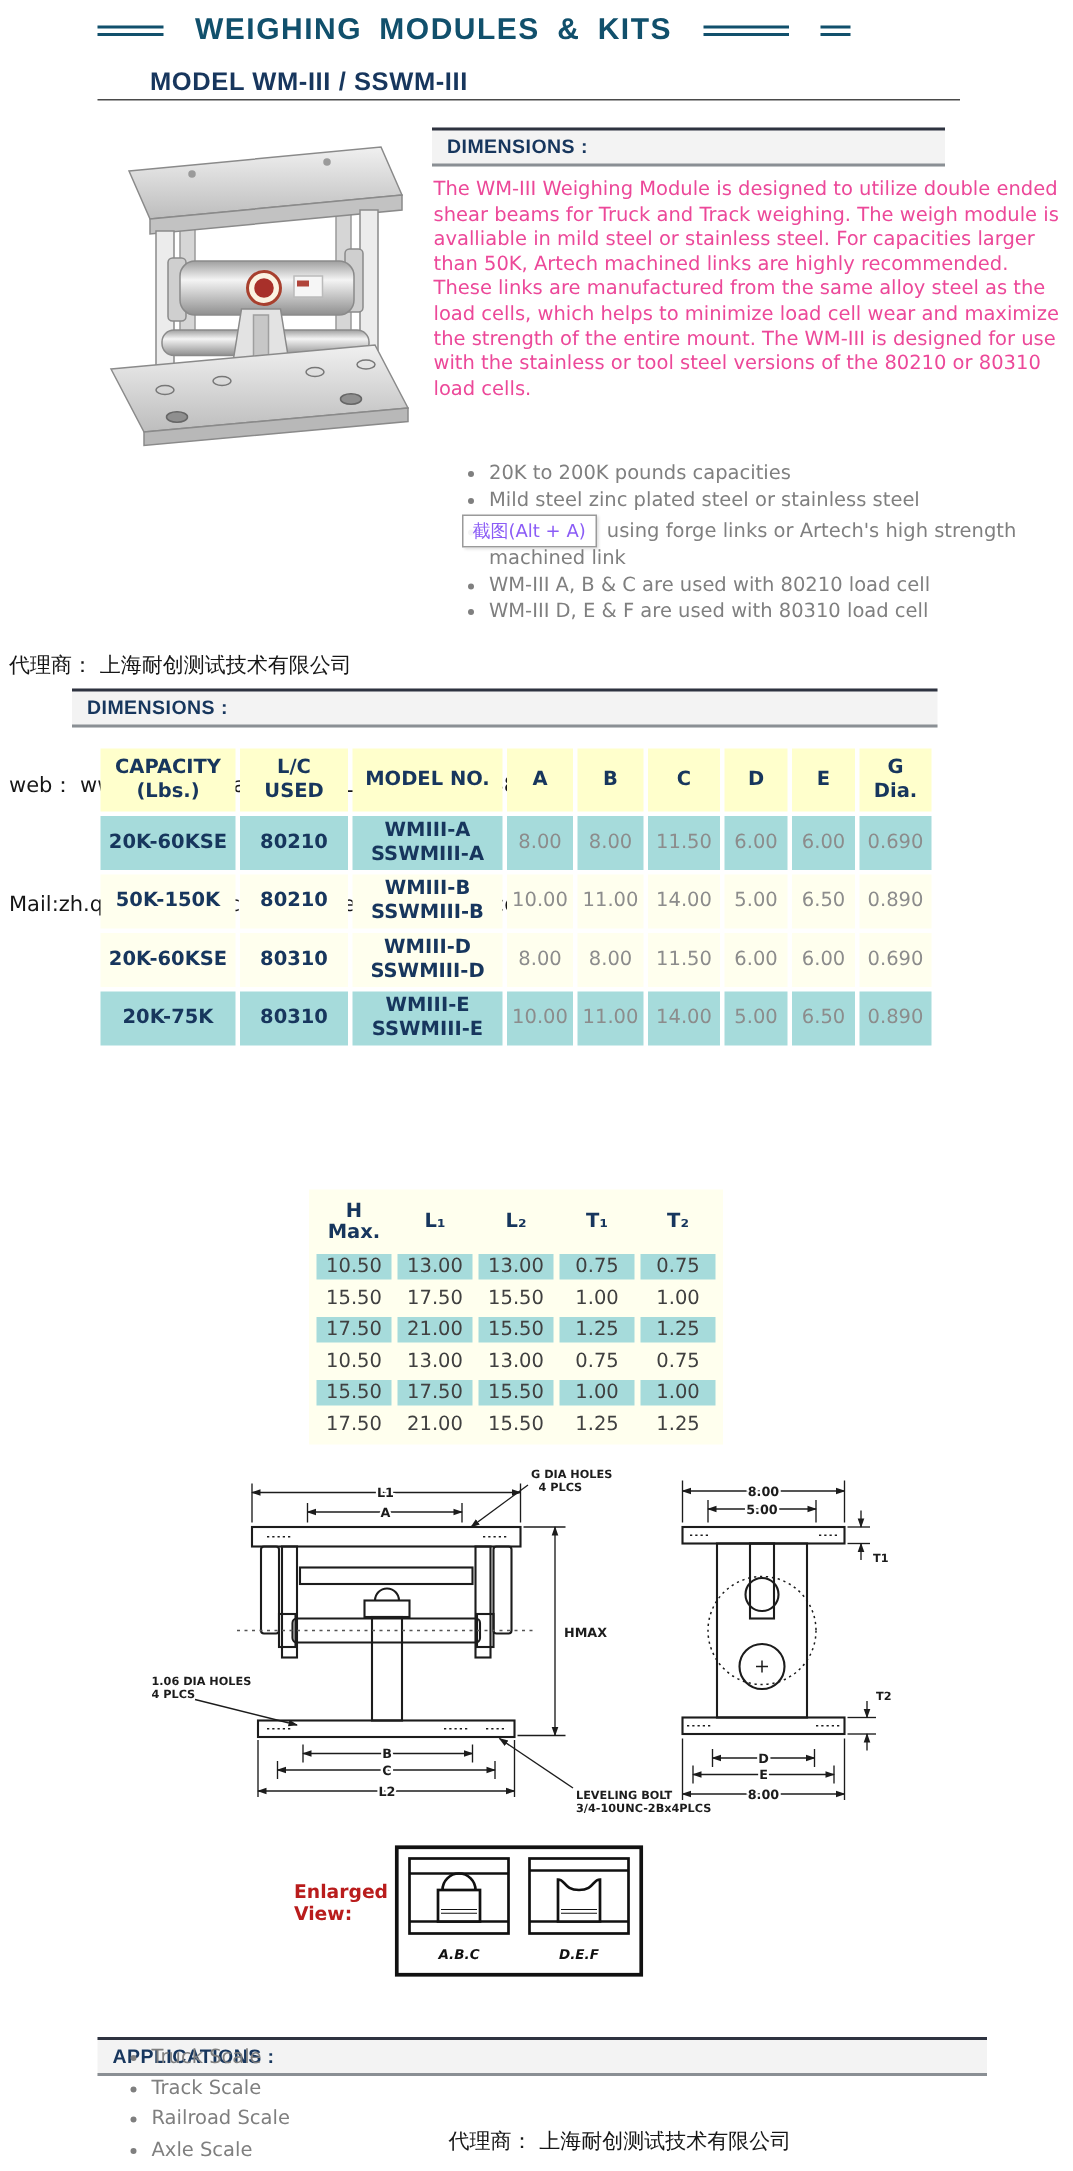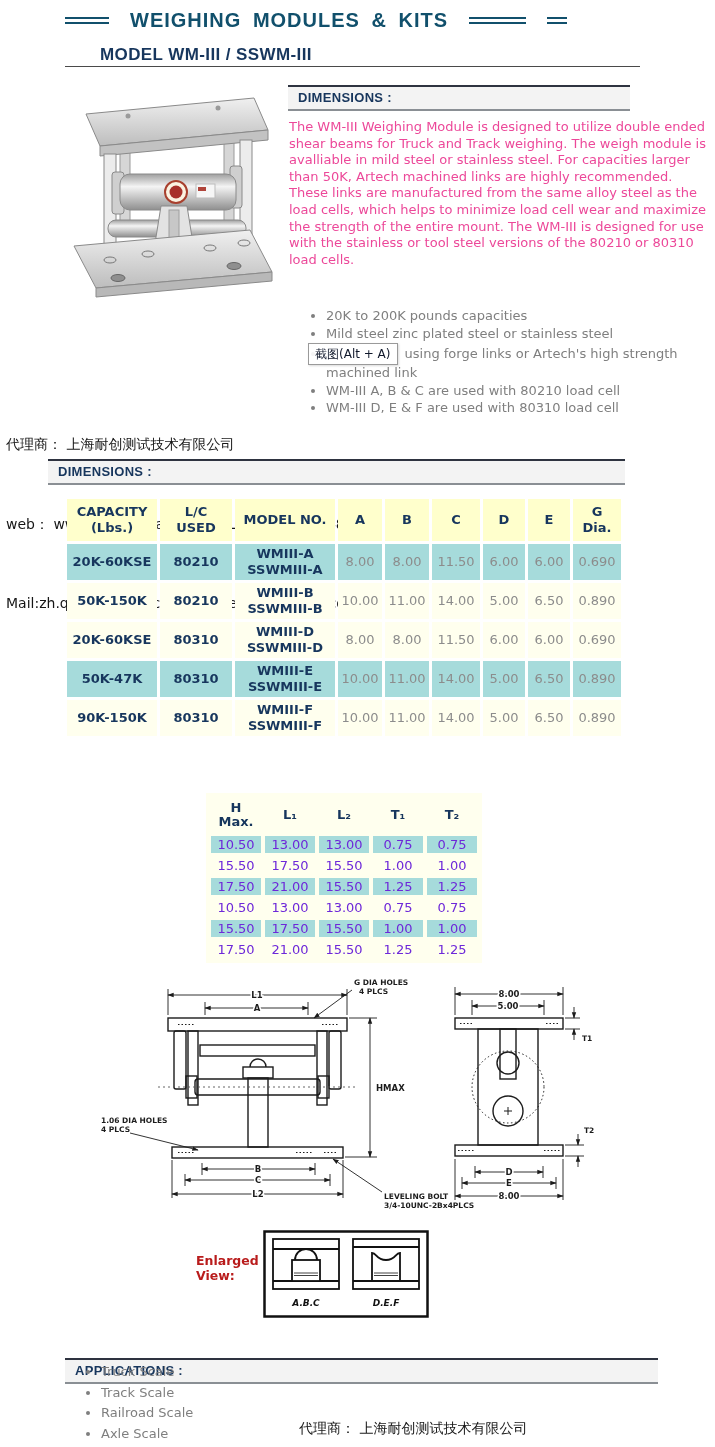--- a/index.html
+++ b/index.html
@@ -26,21 +26,21 @@
   .strip-dim  { position:absolute; left:48px; top:459px; width:577px; }
   .strip-app  { position:absolute; left:65px; top:1330px; width:593px;margin-top:28px; }
 
   
   .desc-body { position:absolute; left:289px; top:119px; width:420px; font-size:13px;
     line-height:16.6px; color:#ec4899; }
   .desc-list { position:absolute; left:312px; top:308px; width:372px; font-size:13px;
     line-height:16.6px; color:#7f7f7f; list-style:disc; padding-left:14px; }
   .desc-list li { margin-bottom:1px; }
   .tooltip { display:inline-block; border:1px solid #9a9a9a; background:rgba(255,255,255,0.92);
-    box-shadow:1px 1px 2px rgba(0,0,0,0.15); color:#0f172a; font-size:12px; line-height:14px;
+    box-shadow:1px 1px 2px rgba(0,0,0,0.15); color:#8b5cf6; font-size:12px; line-height:14px;
     padding:3px 6px; margin:0 3px 0 -14px; position:relative; left:-4px; }
 
   
   .contact { font-size:14px; color:#161616; line-height:26.5px; white-space:pre; }
   .contact-top { position:absolute; left:6px; top:378px; }
   .contact-bottom { position:absolute; left:299px; top:1360px; line-height:27.5px; }
 
   
   table { border-collapse:separate; }
   .t1 { position:absolute; left:64px; top:496px; border-spacing:3px; }
@@ -50,21 +50,21 @@
     padding:2px 1px; white-space:pre-line; }
   .t1 tr.teal td { background:#A6DBDB; }
   .t1 tr.cream td { background:#FFFFEE; }
   .t1 td:nth-child(-n+3) { font-weight:bold; color:#17365D; }
   .t1 td:nth-child(n+4) { color:#8C8C8C; }
 
   .t2wrap { position:absolute; left:206px; top:793px; background:#FFFFEE; padding:1px; }
   .t2 { border-spacing:4px; }
   .t2 th { background:#FFFFEE; color:#17365D; font-size:13px; font-weight:bold; line-height:14px;
     text-align:center; vertical-align:middle; padding:3px 1px; white-space:pre-line; }
-  .t2 td { font-size:13px; line-height:15px; color:#6d28d9; text-align:center; padding:1px; }
+  .t2 td { font-size:13px; line-height:15px; color:#404040; text-align:center; padding:1px; }
   .t2 tr.teal td { background:#A6DBDB; }
   .t2 tr.cream td { background:#FFFFEE; }
 
   
   .photo { position:absolute; left:58px; top:80px; }
   .drawing { position:absolute; left:100px; top:975px; }
   .enlarged-label { position:absolute; left:196px; top:1253px; width:64px; font-weight:bold;
     font-size:12.5px; line-height:15px; color:#b91c1c; white-space:pre-line; }
   .enlarged { position:absolute; left:263px; top:1230px; }
 
@@ -217,36 +217,24 @@
           <td>WMIII-D
 SSWMIII-D</td>
           <td>8.00</td>
           <td>8.00</td>
           <td>11.50</td>
           <td>6.00</td>
           <td>6.00</td>
           <td>0.690</td>
         </tr>
         <tr class="teal">
-          <td>50K-47K</td>
+          <td>20K-75K</td>
           <td>80310</td>
           <td>WMIII-E
 SSWMIII-E</td>
-          <td>10.00</td>
-          <td>11.00</td>
-          <td>14.00</td>
-          <td>5.00</td>
-          <td>6.50</td>
-          <td>0.890</td>
-        </tr>
-        <tr class="cream">
-          <td>90K-150K</td>
-          <td>80310</td>
-          <td>WMIII-F
-SSWMIII-F</td>
           <td>10.00</td>
           <td>11.00</td>
           <td>14.00</td>
           <td>5.00</td>
           <td>6.50</td>
           <td>0.890</td>
         </tr>
       </tbody>
   </table>
 

